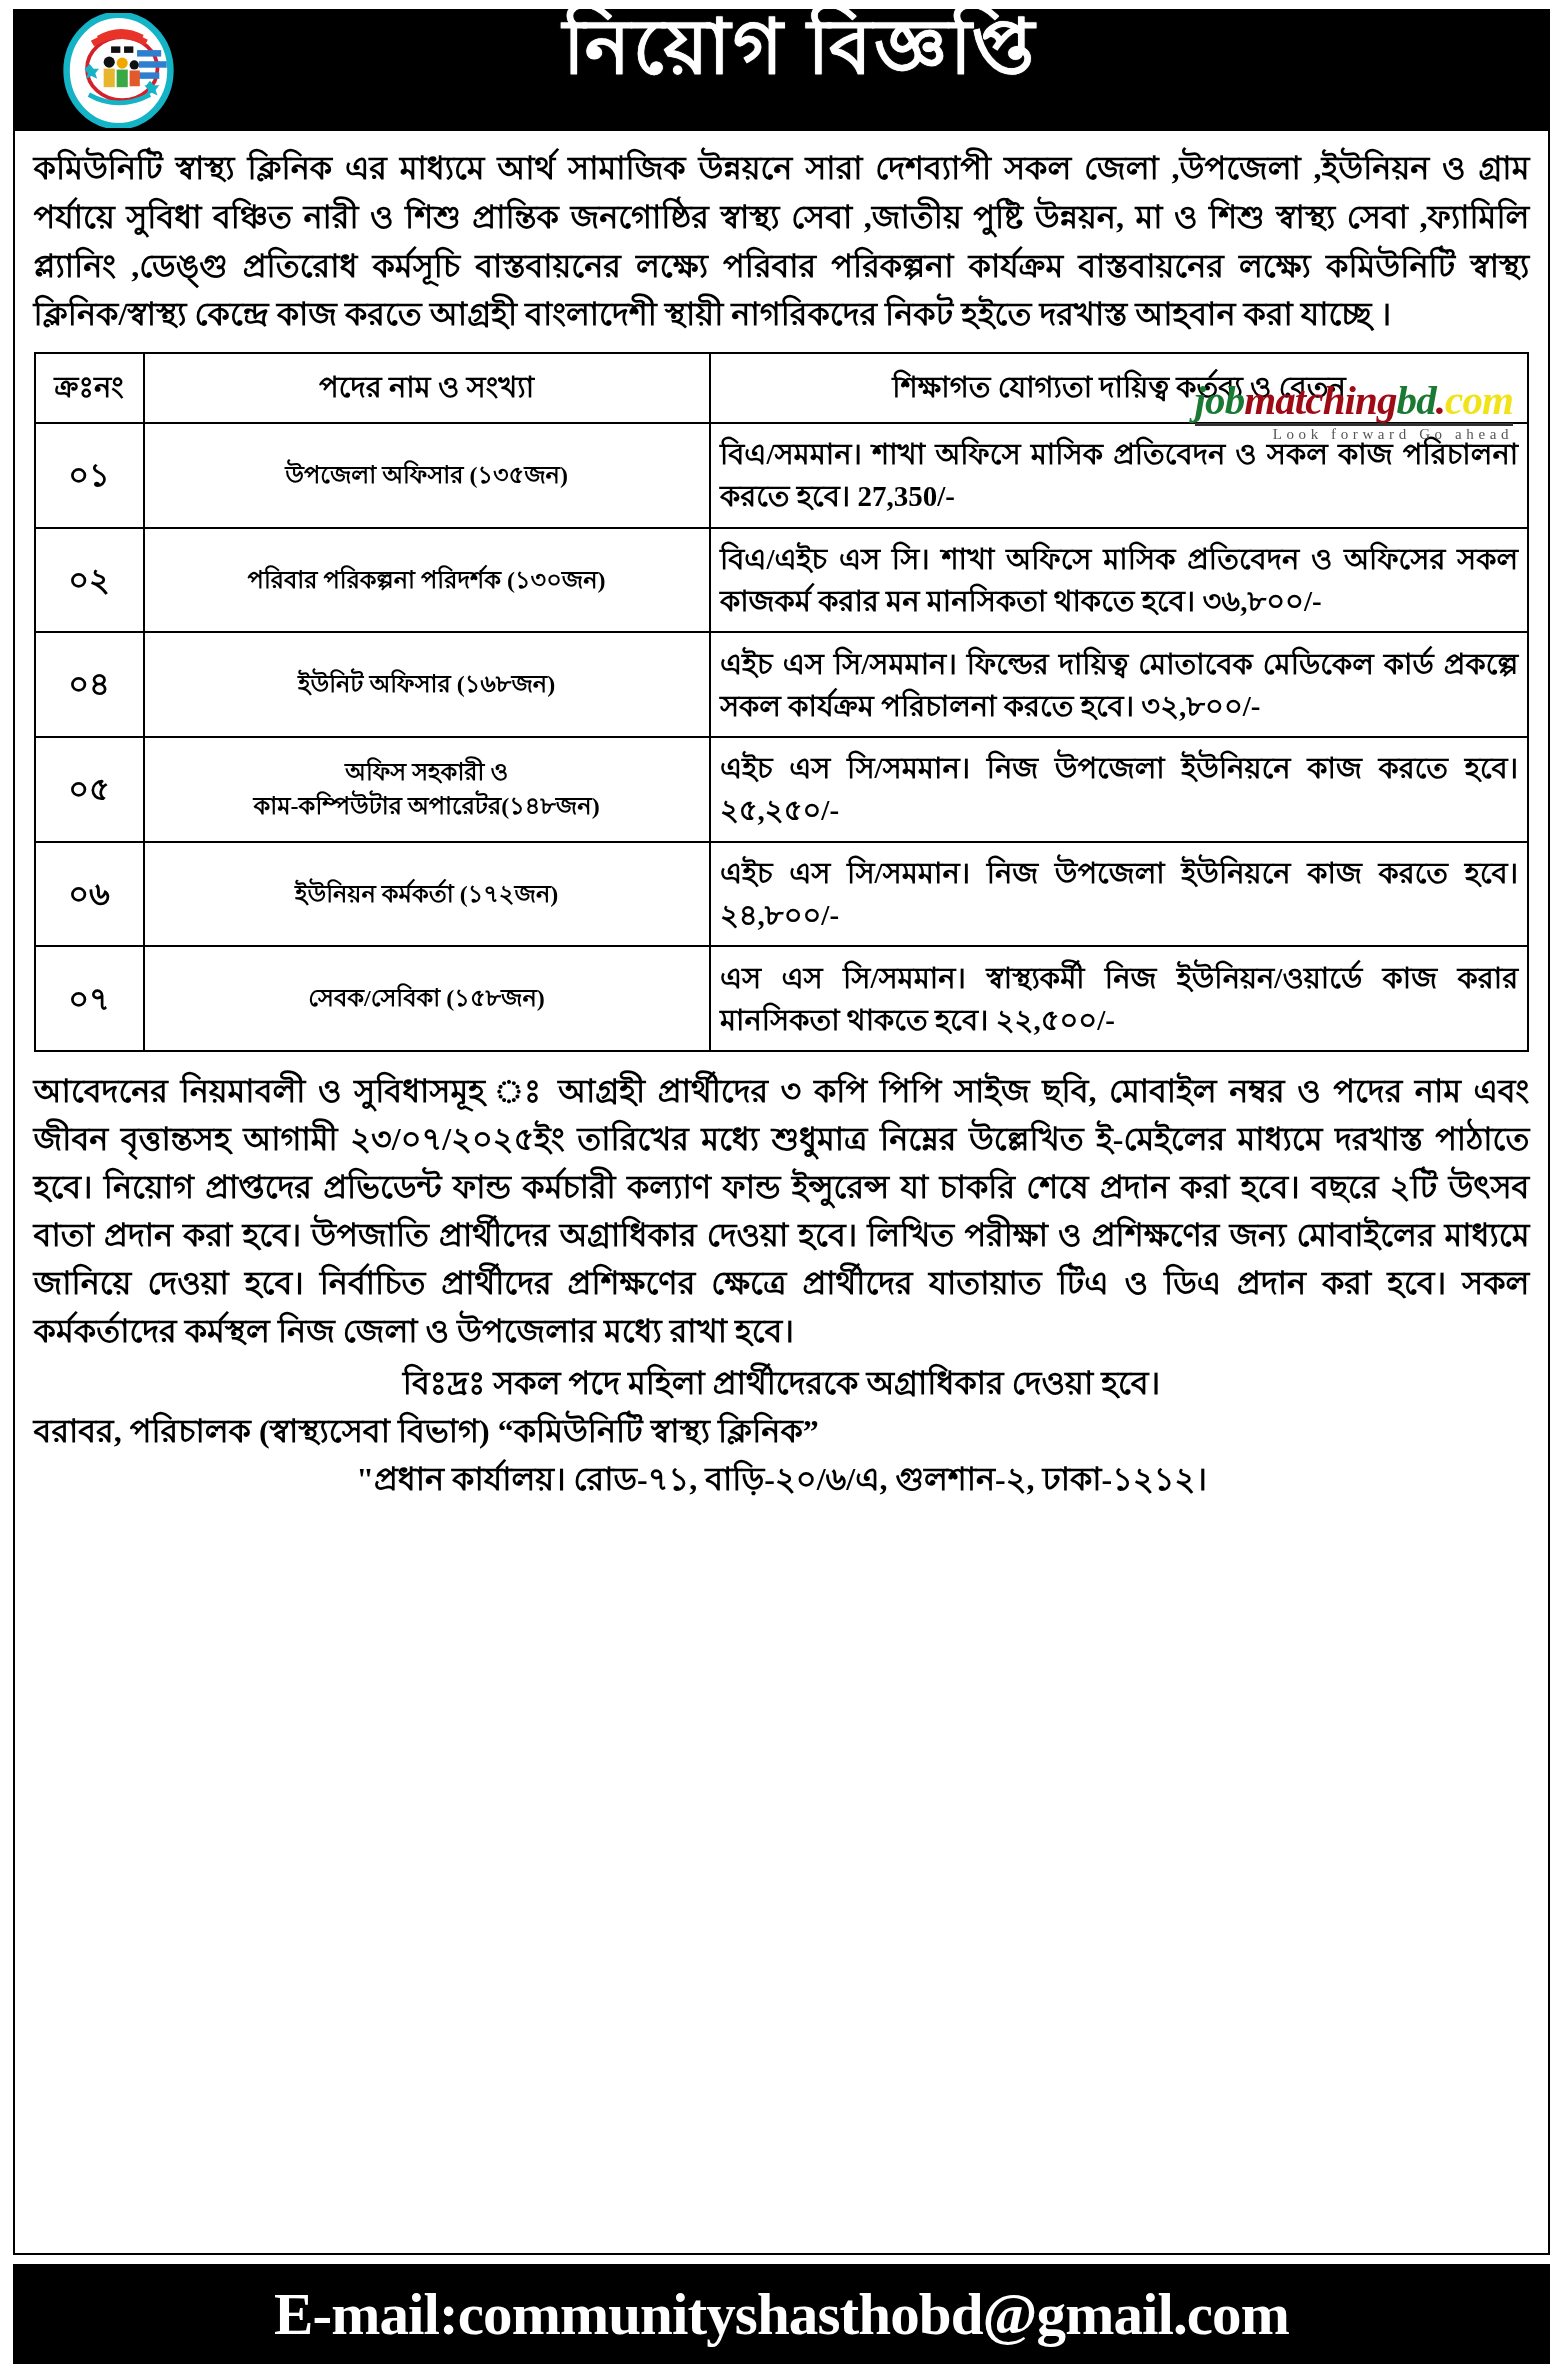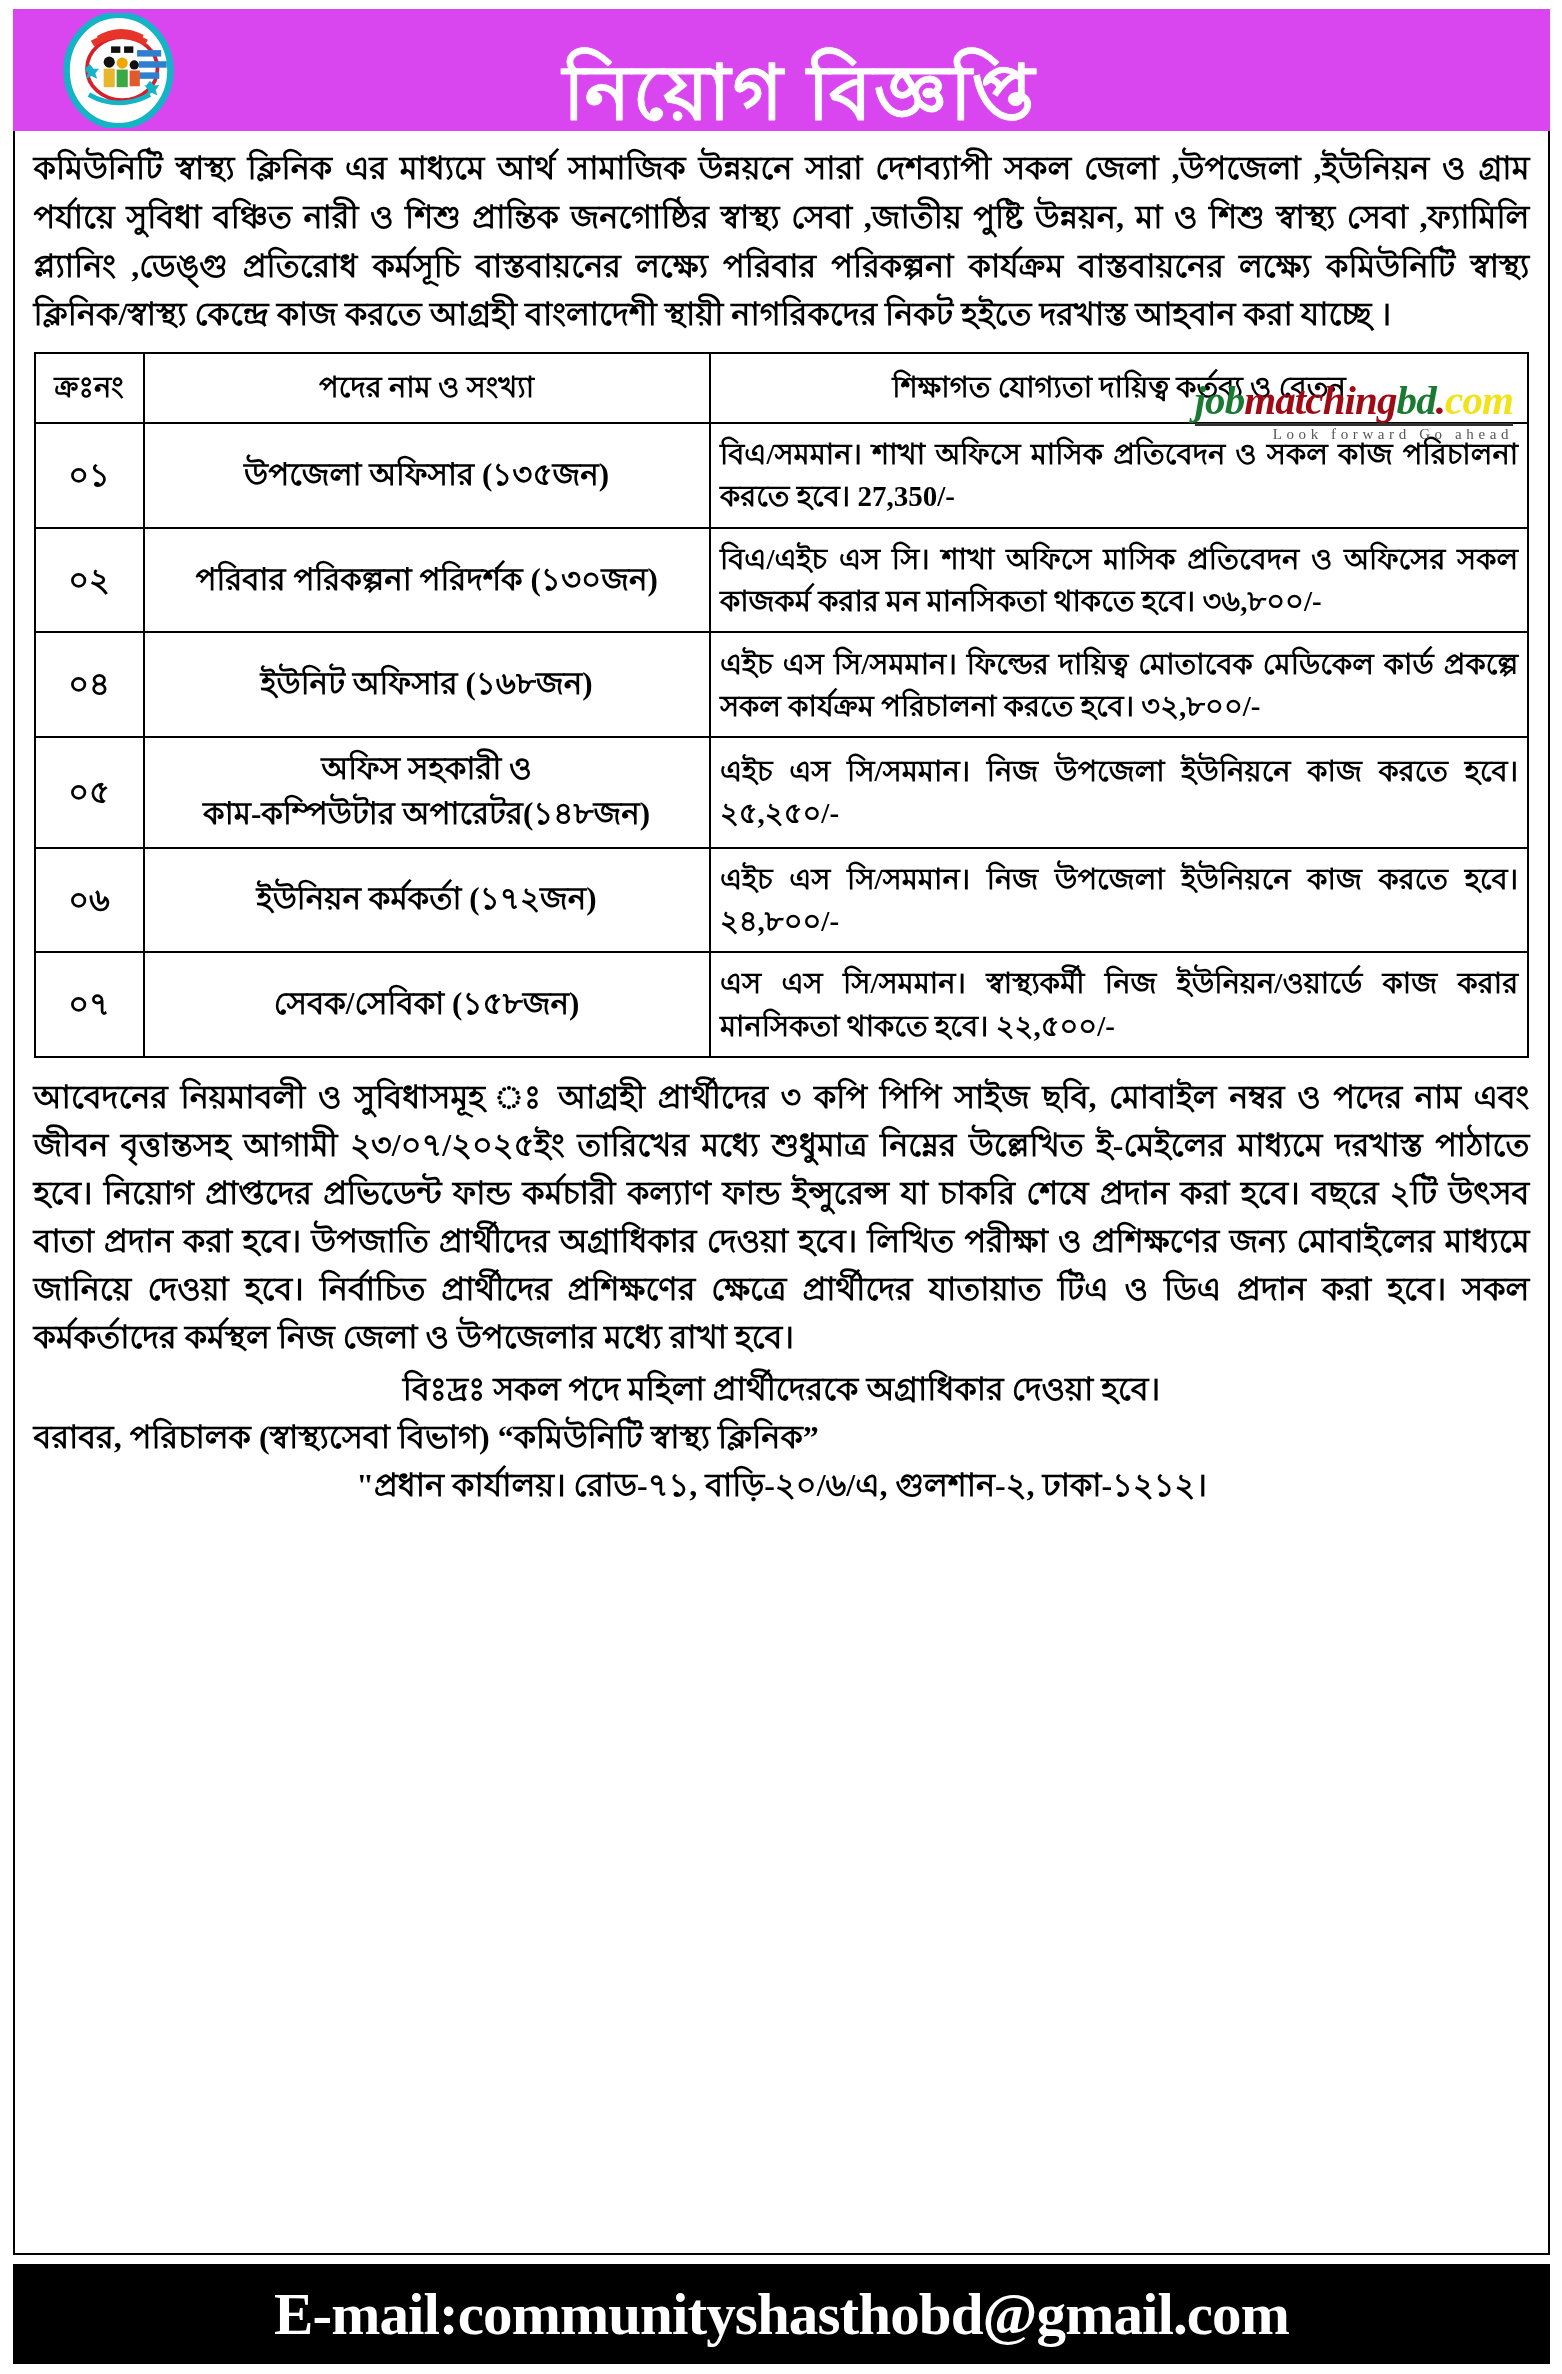--- a/index.html
+++ b/index.html
@@ -16,24 +16,24 @@
     width: 1563px;
     height: 2375px;
     background: #ffffff;
     padding: 9.3px 13px 11px 13px;
     display: flex;
     flex-direction: column;
   }
 
   
   .header-bar {
-    background: #d946ef;
+    background: #000000;
     height: 122px;
     display: flex;
-    align-items: flex-end;
+    align-items: flex-start;
     position: relative;
     flex: 0 0 auto;
   }
 
   .logo-wrap {
     position: absolute;
     left: 48px;
     top: 3.7px;
     width: 115px;
     height: 115px;
@@ -142,21 +142,21 @@
   col.c-post { width: 566px; }
   col.c-qual { width: auto; }
 
   td.sl {
     text-align: center;
     font-size: 32px;
     font-weight: bold;
   }
   td.post {
     text-align: center;
-    font-size: 31px;
+    font-size: 24px;
     font-weight: bold;
     line-height: 1.3;
   }
   td.qual {
     text-align: justify;
     font-size: 29px;
     font-weight: bold;
     padding: 11px 13px;
   }
 

